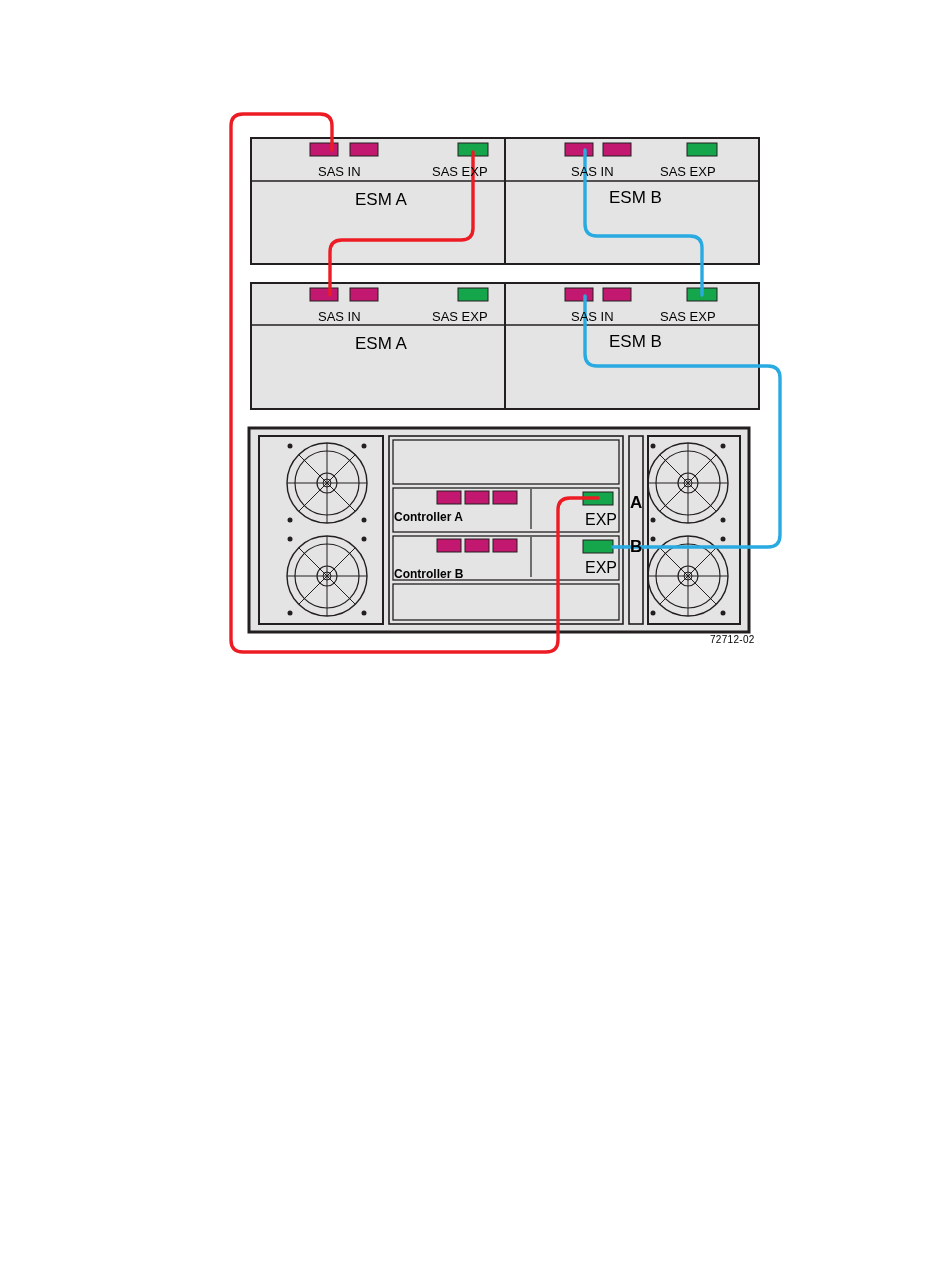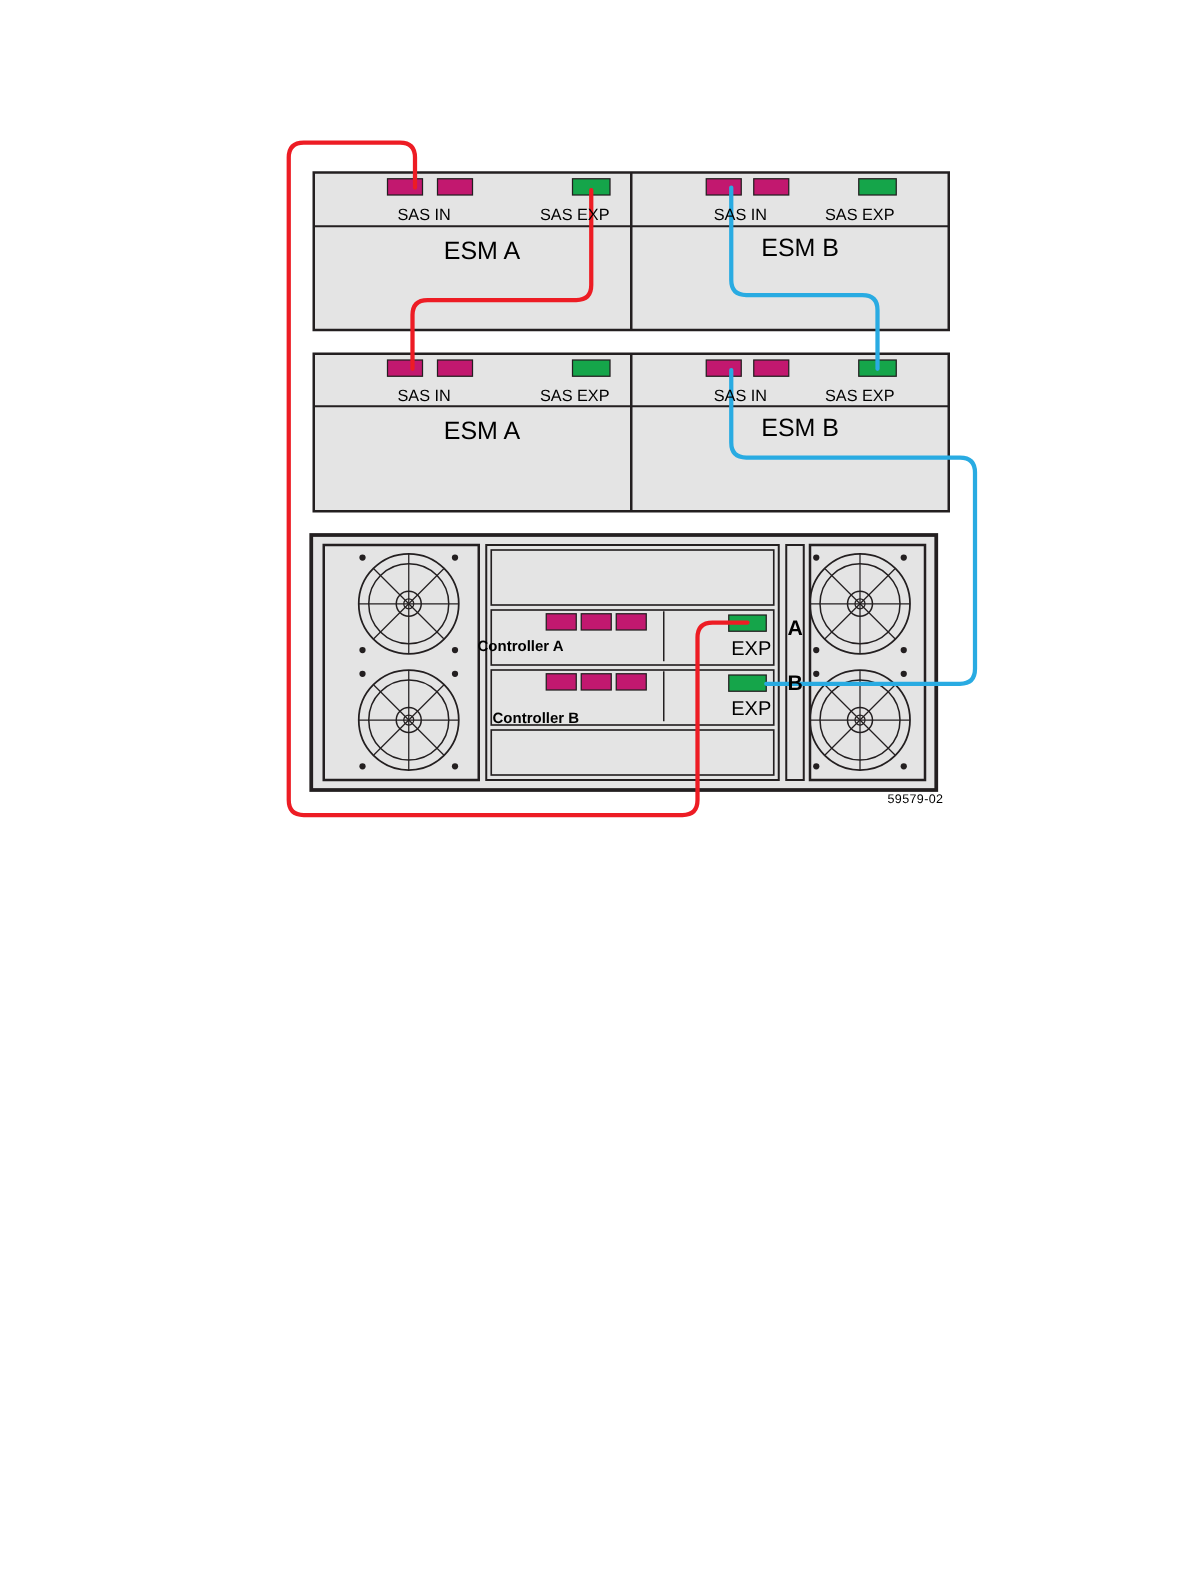--- a/index.html
+++ b/index.html
@@ -28,21 +28,21 @@
     width: 950px;
     height: 1267px;
   }
   .lbl {
     position: absolute;
     font-family: "Liberation Sans", sans-serif;
     color: #000000;
     white-space: nowrap;
   }
   .esm-name {
-    font-size: 20px;
+    font-size: 17px;
   }
   .port-label {
     font-size: 13px;
   }
   .ctrl-label {
     font-size: 12px;
     font-weight: bold;
   }
   .exp-label {
     font-size: 16px;
@@ -233,22 +233,22 @@
   <div class="lbl esm-name" style="left:609px; top:188px;">ESM B</div>
 
   <div class="lbl port-label" style="left:318px; top:309px;">SAS IN</div>
   <div class="lbl port-label" style="left:432px; top:309px;">SAS EXP</div>
   <div class="lbl esm-name" style="left:355px; top:334px;">ESM A</div>
 
   <div class="lbl port-label" style="left:571px; top:309px;">SAS IN</div>
   <div class="lbl port-label" style="left:660px; top:309px;">SAS EXP</div>
   <div class="lbl esm-name" style="left:609px; top:332px;">ESM B</div>
 
-  <div class="lbl ctrl-label" style="left:382px; top:510px;">Controller A</div>
+  <div class="lbl ctrl-label" style="left:394px; top:510px;">Controller A</div>
   <div class="lbl exp-label" style="left:585px; top:511px;">EXP</div>
   <div class="lbl ab-label" style="left:630px; top:493px;">A</div>
 
   <div class="lbl ctrl-label" style="left:394px; top:553px;margin-top:14px;">Controller B</div>
   <div class="lbl exp-label" style="left:585px; top:559px;">EXP</div>
   <div class="lbl ab-label" style="left:630px; top:537px;">B</div>
 
-  <div class="lbl figure-id" style="left:710px; top:634px;">59579-02</div>
+  <div class="lbl figure-id" style="left:710px; top:634px;">72712-02</div>
 </div>
 
 </body></html>

